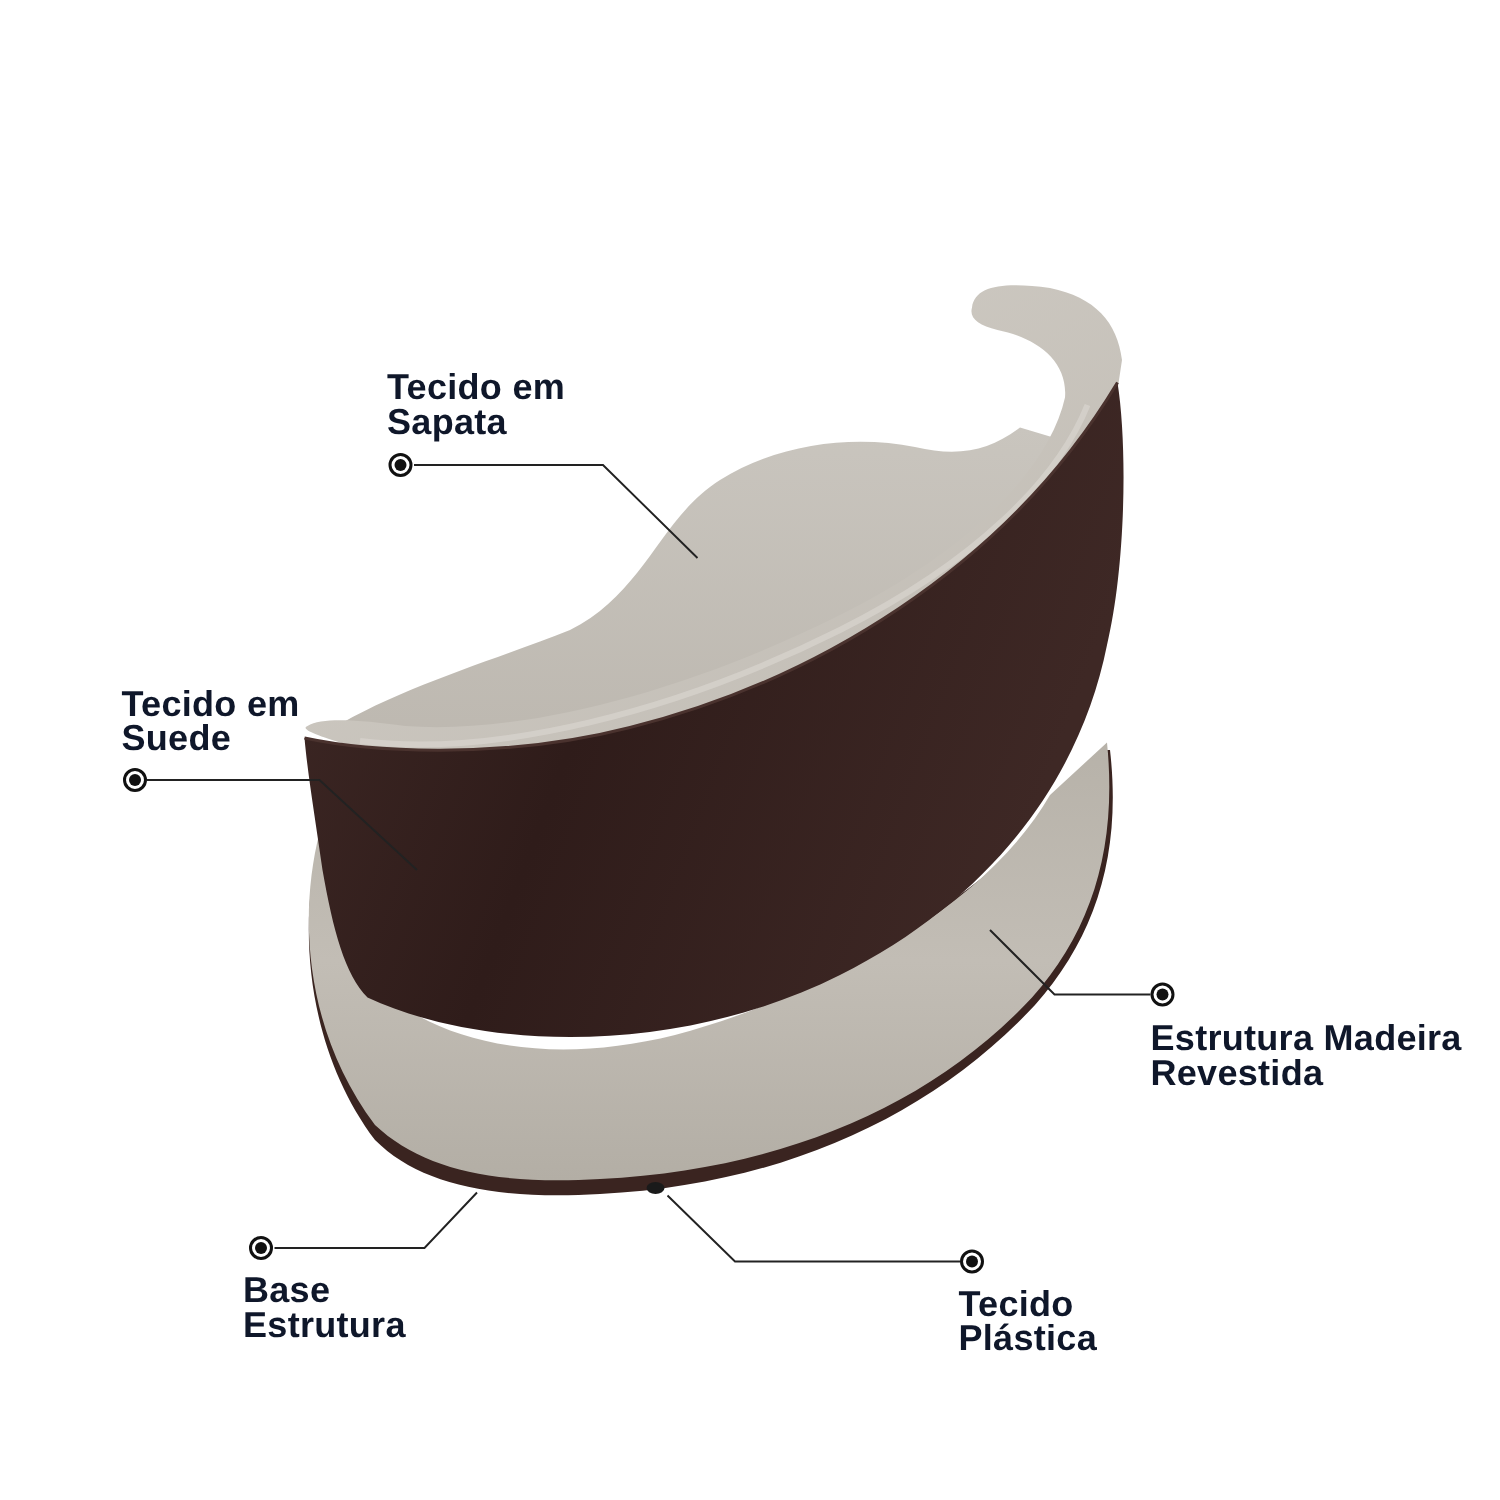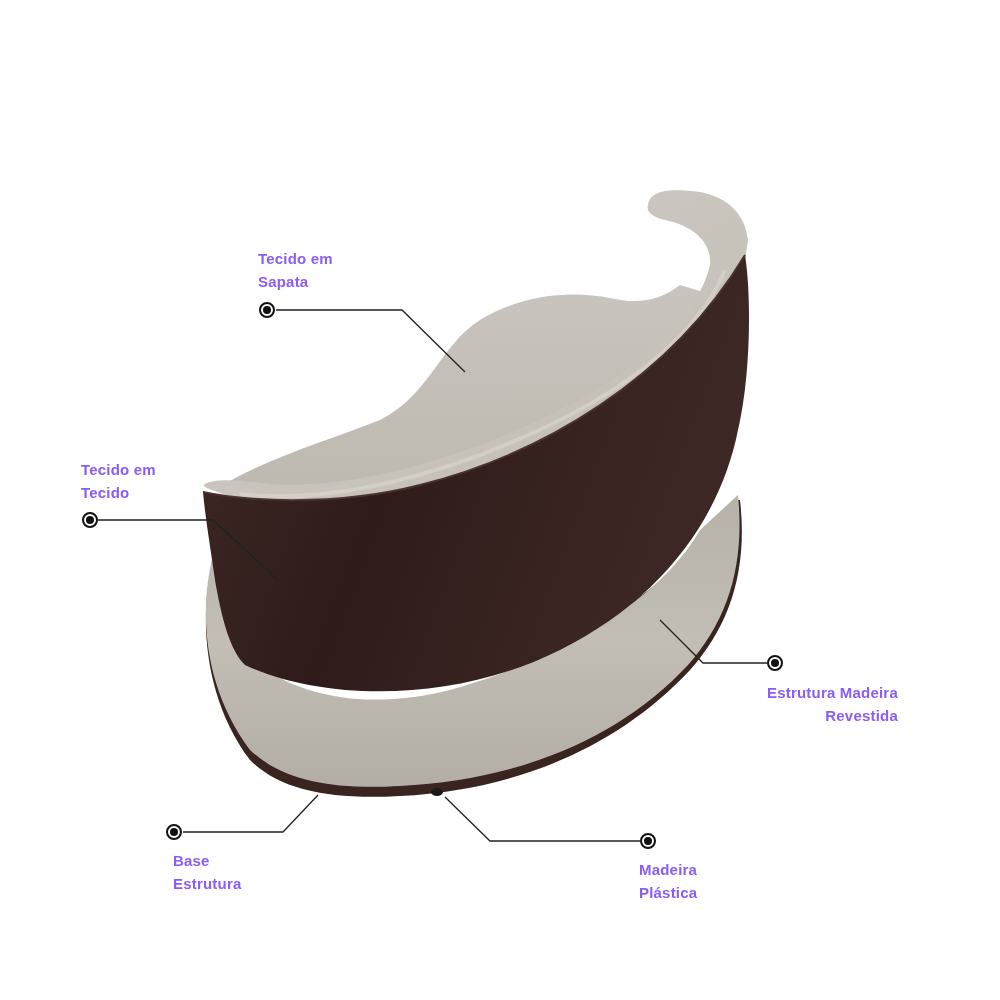--- a/index.html
+++ b/index.html
@@ -18,23 +18,23 @@
     position: absolute;
     left: 0;
     top: 0;
     width: 1000px;
     height: 1000px;
   }
   .label {
     position: absolute;
     font-family: "Liberation Sans", "DejaVu Sans", sans-serif;
     font-weight: 700;
-    font-size: 15px;
+    font-size: 24px;
     line-height: 23px;
-    color: #8b5cf6;
+    color: #0f172a;
     letter-spacing: 0.2px;
     white-space: nowrap;
   }
   .label span {
     display: block;
   }
   .marker {
     position: absolute;
     width: 16px;
     height: 16px;
@@ -158,34 +158,34 @@
 
   <div class="marker" style="left:259px; top:302px;"></div>
   <div class="label" style="left:258px; top:247px;">
     <span>Tecido em</span>
     <span>Sapata</span>
   </div>
 
   <div class="marker" style="left:82px; top:512px;"></div>
   <div class="label" style="left:81px; top:458px;">
     <span>Tecido em</span>
-    <span>Tecido</span>
+    <span>Suede</span>
   </div>
 
   <div class="marker" style="left:767px; top:655px;"></div>
-  <div class="label" style="left:767px; top:681px;text-align:right;">
+  <div class="label" style="left:767px; top:681px;">
     <span>Estrutura Madeira</span>
     <span>Revestida</span>
   </div>
 
   <div class="marker" style="left:166px; top:824px;"></div>
-  <div class="label" style="left:173px; top:849px;">
+  <div class="label" style="left:162px; top:849px;">
     <span>Base</span>
     <span>Estrutura</span>
   </div>
 
   <div class="marker" style="left:640px; top:833px;"></div>
   <div class="label" style="left:639px; top:858px;">
-    <span>Madeira</span>
+    <span>Tecido</span>
     <span>Plástica</span>
   </div>
 
 </div>
 
 </body></html>

